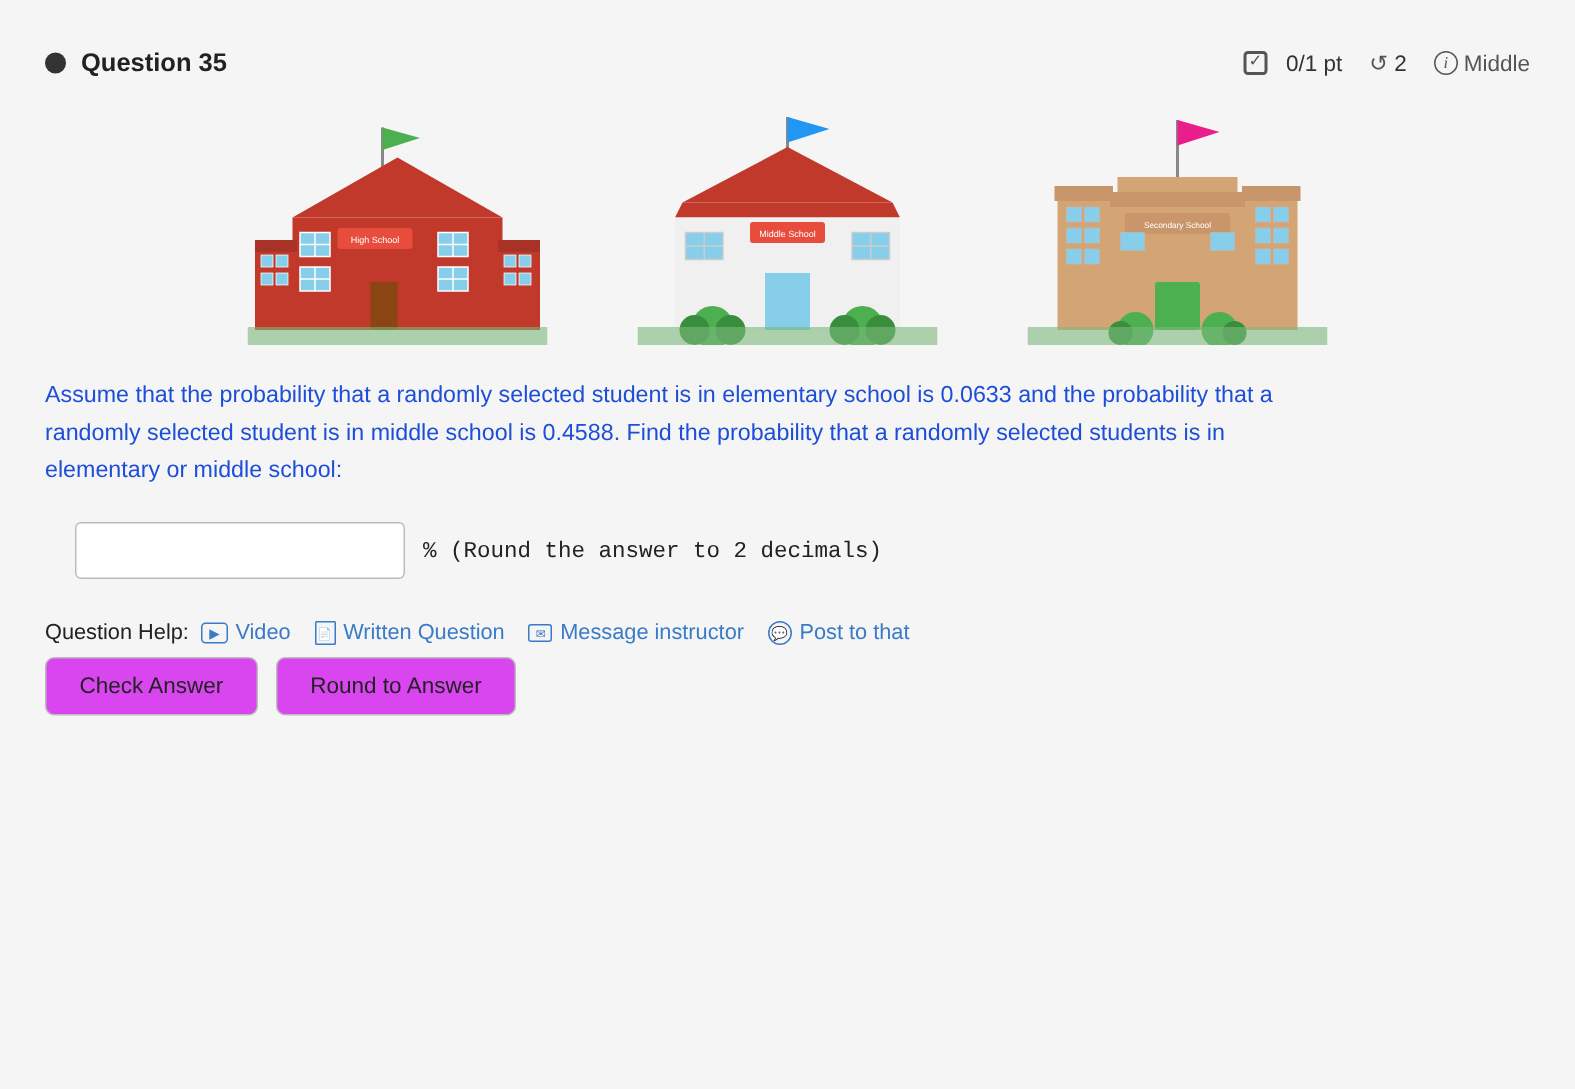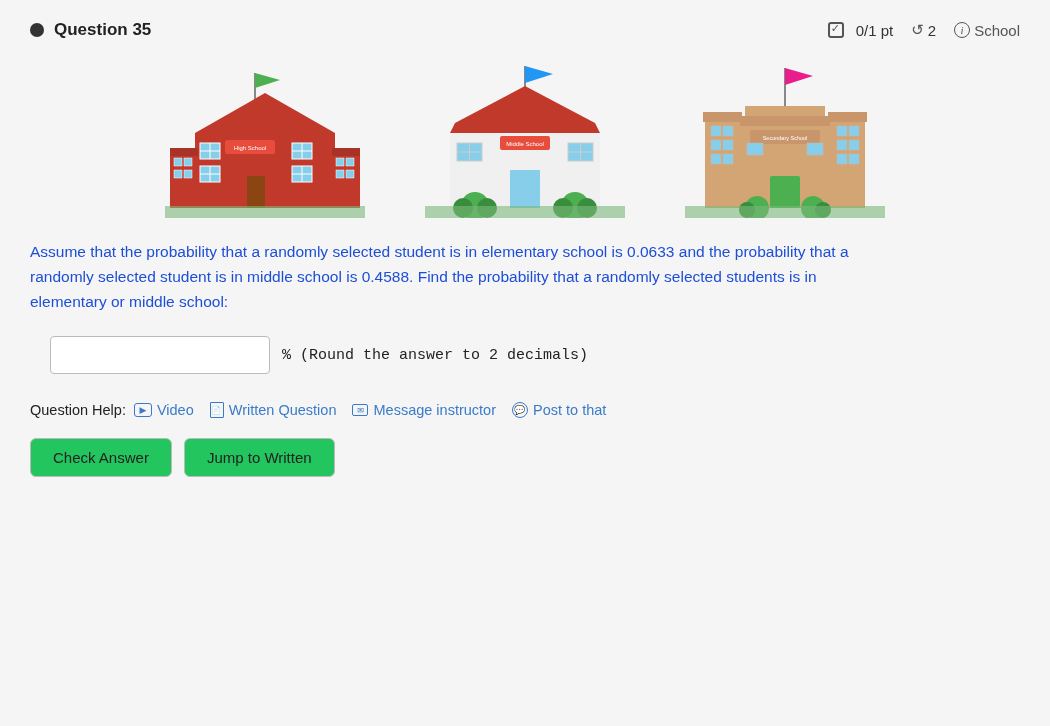--- a/index.html
+++ b/index.html
@@ -10,21 +10,21 @@
       min-height: 726px;
       display: flex;
       align-items: flex-start;
       justify-content: center;
       padding: 0;
     }
     .card {
       background: #f5f5f5;
       width: 1050px;
       min-height: 726px;
-      padding: 20px 30px 30px 30px;
+      padding: 32px 30px 30px 30px;
       position: relative;
     }
     .header-row {
       display: flex;
       align-items: center;
       justify-content: space-between;
       margin-bottom: 18px;
     }
     .question-label {
       display: flex;
@@ -103,21 +103,21 @@
     .answer-label {
       font-size: 15px;
       color: #222;
       font-family: Liberation Mono, monospace;
     }
     .help-row {
       display: flex;
       gap: 8px;
       font-size: 14.5px;
       color: #333;
-      margin-bottom: 20px;
+      margin-bottom: 8px;
     }
     .help-label {
       font-weight: 500;
       color: #222;
     }
     .help-link {
       display: flex;
       align-items: center;
       gap: 5px;
       color: #3a7bc8;
@@ -130,21 +130,21 @@
     }
     .buttons-row {
       display: flex;
       gap: 12px;
       margin-top: 4px;
     }
     .btn {
       padding: 10px 22px;
       border-radius: 6px;
       border: 1px solid #bbb;
-      background: #22c55e;
+      background: #d946ef;
       font-size: 15px;
       cursor: pointer;
       color: #222;
     }
 
     
     .icon-circle-check {
       display: inline-block;
       width: 16px; height: 16px;
       border: 2px solid #555;
@@ -230,21 +230,21 @@
       <div class="score">
         <span class="icon-circle-check"></span>
         <span>0/1 pt</span>
       </div>
       <div class="retries">
         <span class="icon-retry">↺</span>
         <span>2</span>
       </div>
       <div class="details-link">
         <span class="icon-info">i</span>
-        <span>School</span>
+        <span>Middle</span>
       </div>
     </div>
   </div>
 
   <div class="illustrations">
 
     <svg class="school-img" viewBox="0 0 200 160">
 
       <line x1="90" y1="15" x2="90" y2="55" stroke="#888" stroke-width="2"></line>
 
@@ -406,15 +406,15 @@
     <span class="help-sep"></span>
 
     <a class="help-link">
       <span class="icon-forum">💬</span>
       <span>Post to that</span>
     </a>
   </div>
 
   <div class="buttons-row">
     <button class="btn">Check Answer</button>
-    <button class="btn">Jump to Written</button>
+    <button class="btn">Round to Answer</button>
   </div>
 </div>
 
 </body></html>

